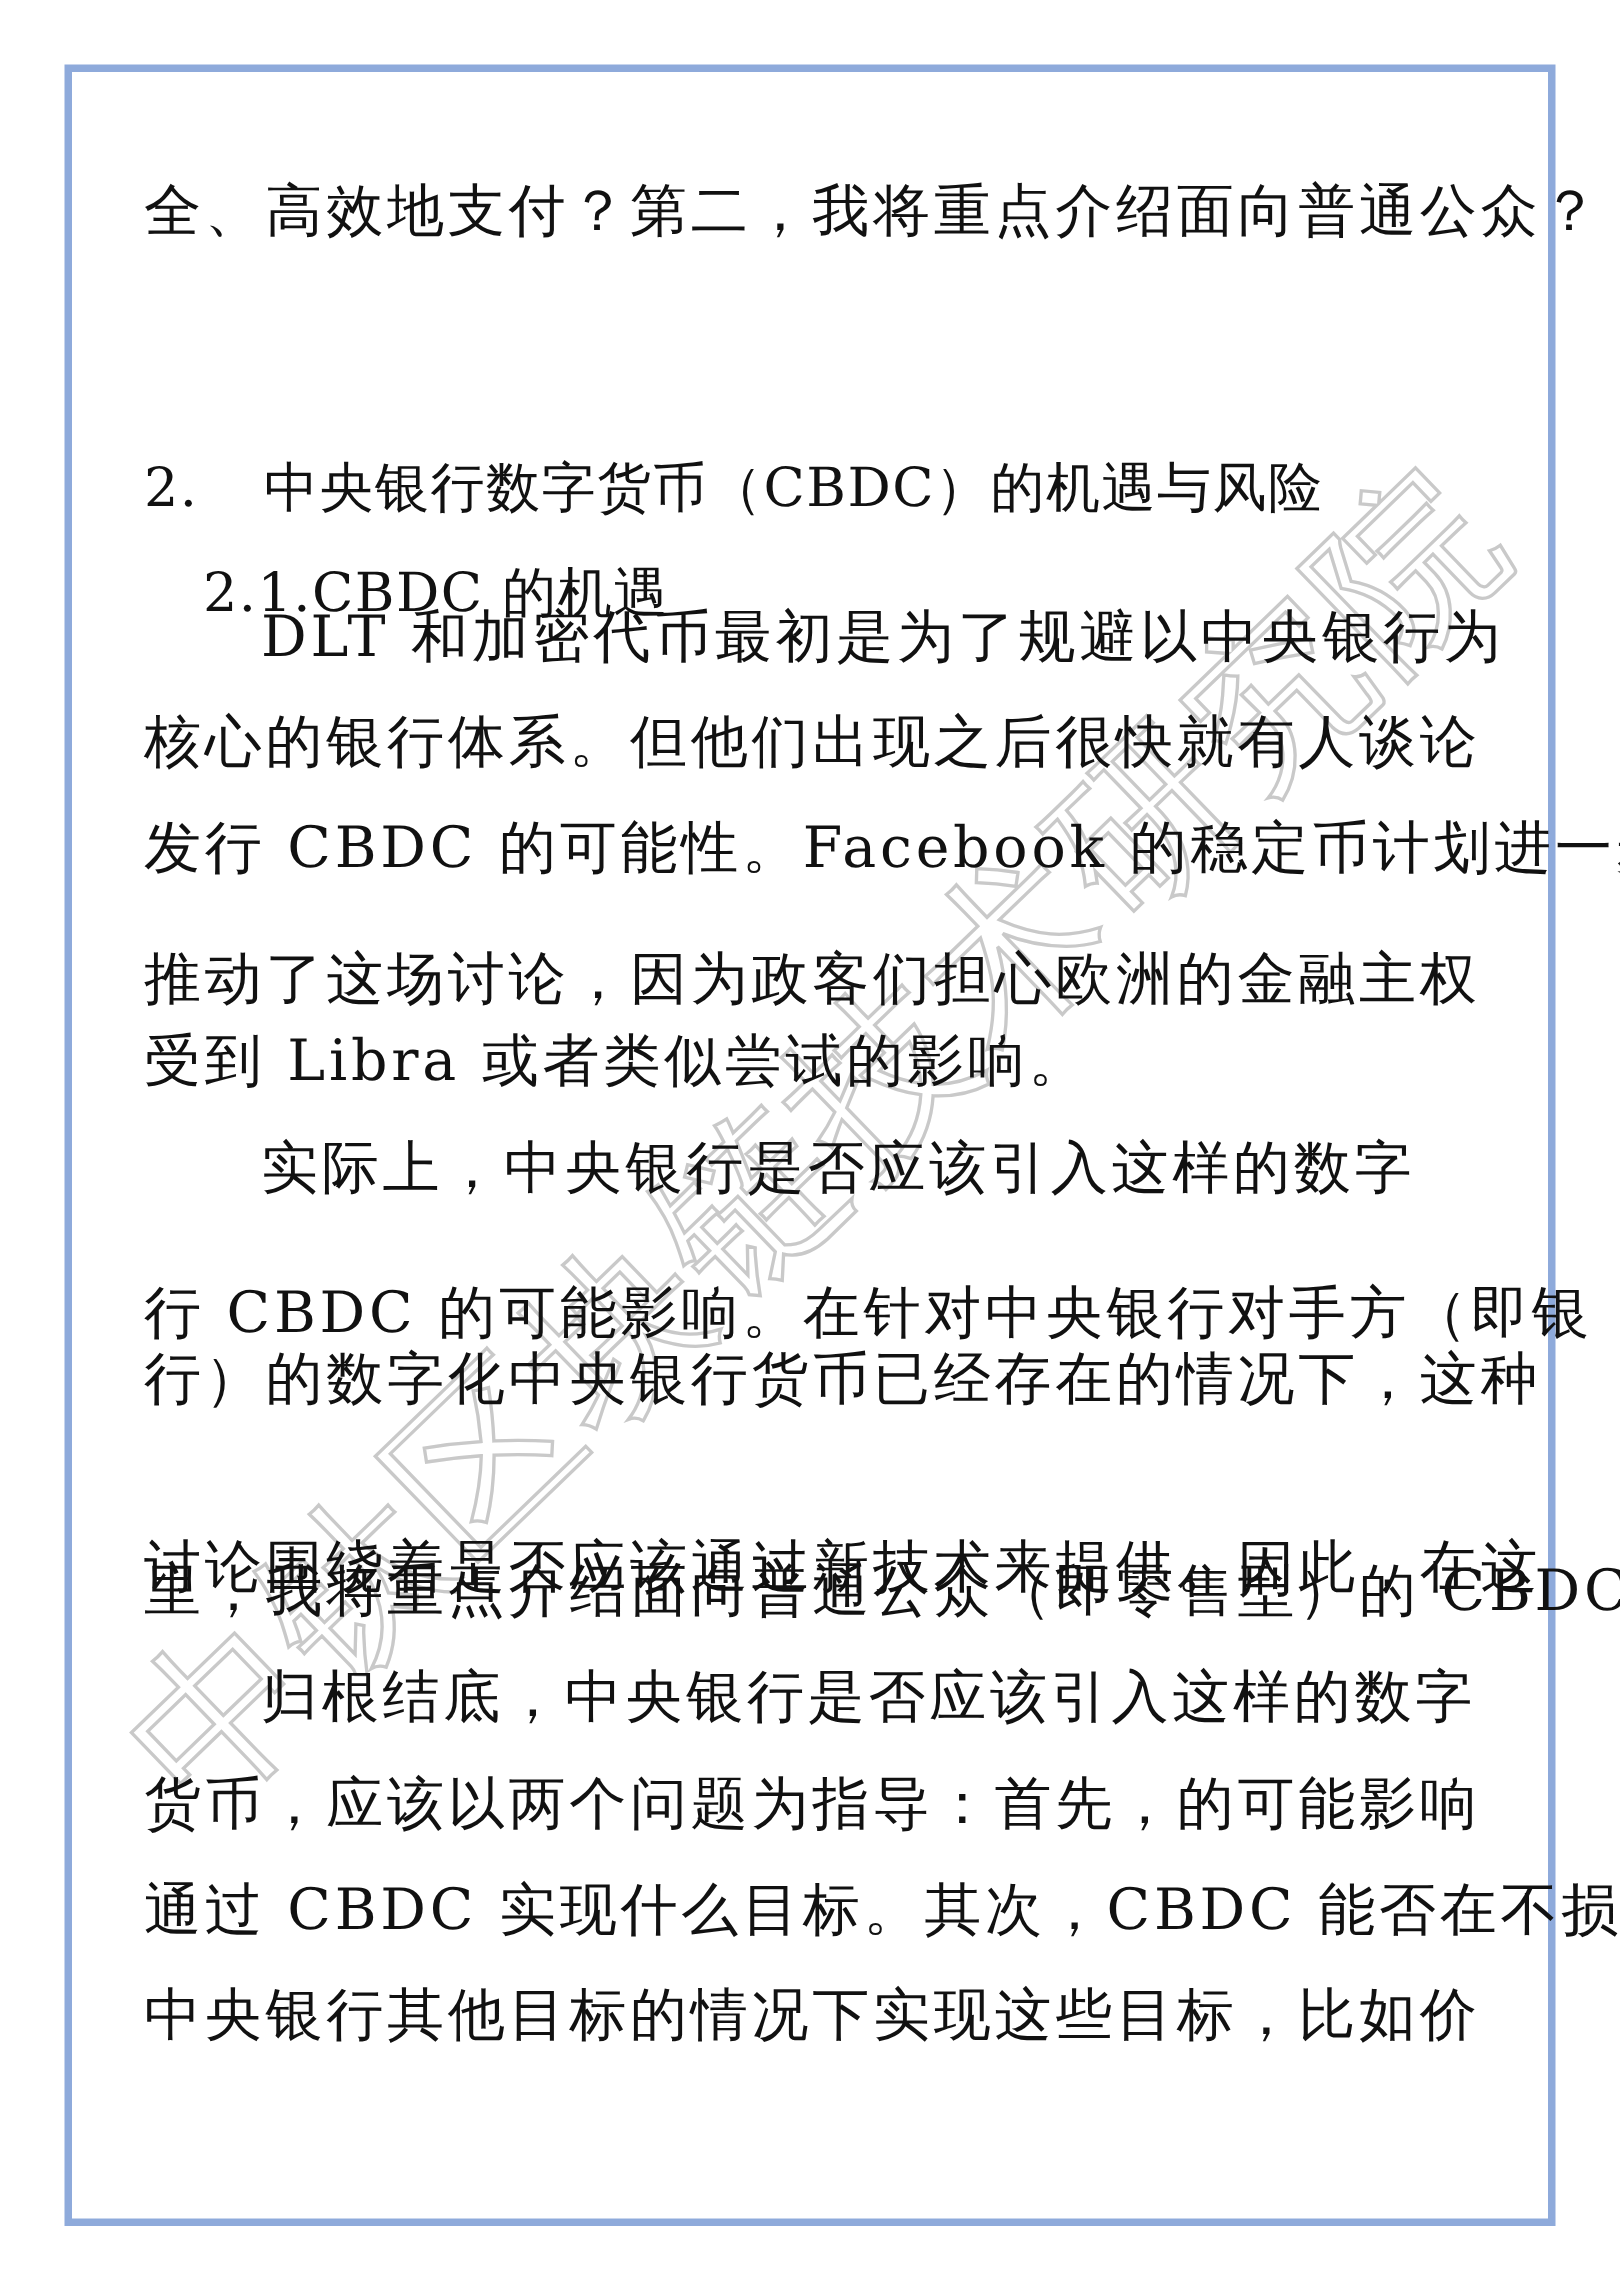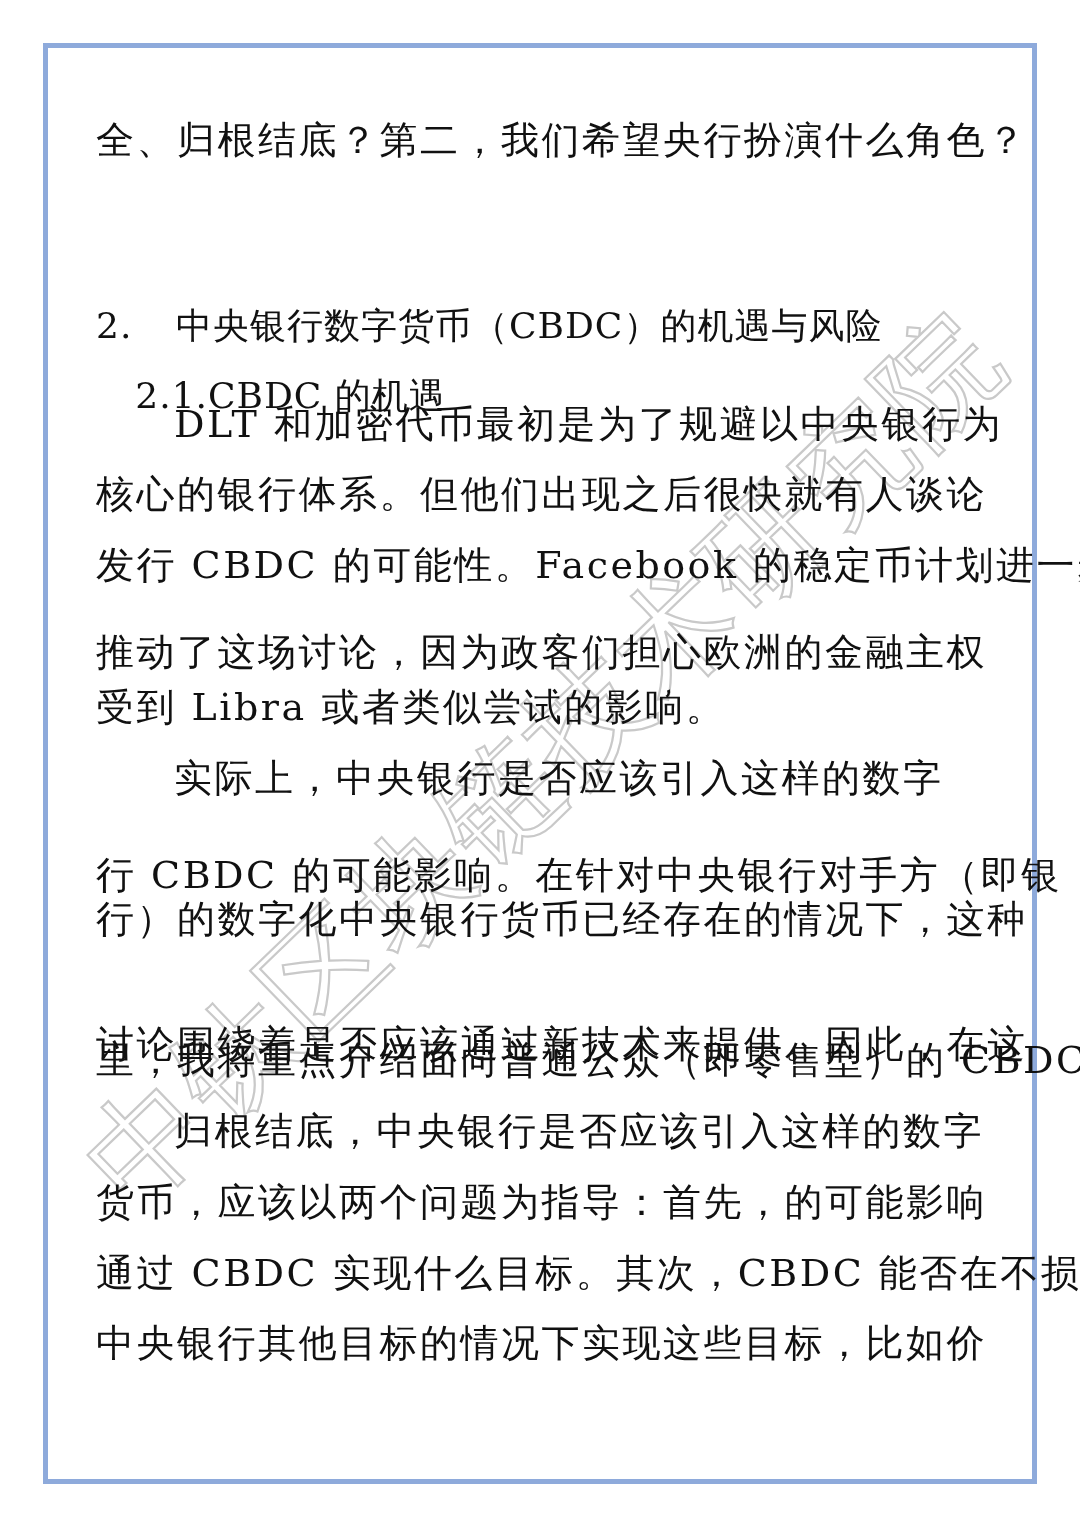--- a/index.html
+++ b/index.html
@@ -69,21 +69,21 @@
     .indent { padding-left: 78px; }
   </style>
 </head>
 <body>
 
 <div class="page-frame"></div>
 
 <div class="watermark">中钛区块链技术研究院</div>
 
 <div class="content">
-  <div class="line" style="top:116px;">全、归根结底？第二，我们希望央行扮演什么角色？</div>
+  <div class="line" style="top:116px;">全、高效地支付？第二，我将重点介绍面向普通公众？</div>
 
   <div class="line heading" style="top:258px;">
     <span class="num">2.</span><span>中央银行数字货币（CBDC）的机遇与风险</span>
   </div>
 
   <div class="line heading" style="top:328px;text-align:right;">
     <span class="num2">2.1.</span><span>CBDC 的机遇</span>
   </div>
 
   <div class="line indent" style="top:400px;">DLT 和加密代币最初是为了规避以中央银行为</div>

